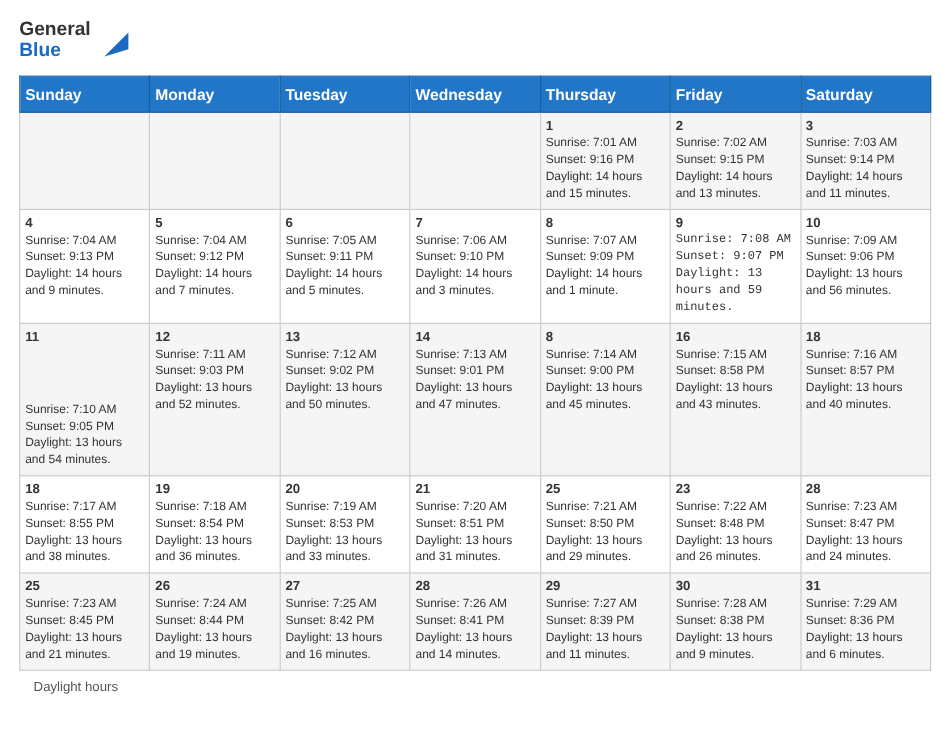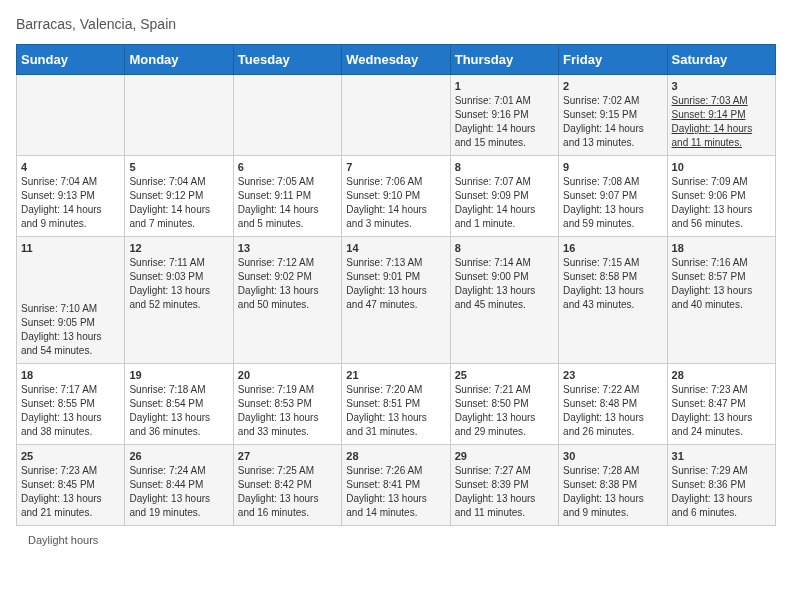--- a/index.html
+++ b/index.html
@@ -83,22 +83,35 @@
       margin-top: 8px;
       font-size: 11px;
       color: #555;
       padding-left: 12px;
     }
   </style>
 </head>
 <body>
 
 <div class="header-section">
+  <div class="logo">
+    <div>
+      <div style="display:flex;align-items:center;">
+        <div>
+          <div class="logo-general" style="font-size:16px;font-weight:bold;line-height:1.1;color:#333;">General</div>
+          <div class="logo-blue" style="font-size:16px;font-weight:bold;line-height:1.1;color:#1a6bbf;">Blue</div>
+        </div>
+        <svg width="30" height="30" viewBox="0 0 30 30" style="margin-left:3px;">
+          <polygon points="8,28 28,8 28,22" fill="#1a6bbf"></polygon>
+          <polygon points="8,28 22,14 28,8" fill="#4aa0e0"></polygon>
+        </svg>
+      </div>
+    </div>
+  </div>
   <div class="title-section">
-    <div class="subtitle">Barracas, Valencia, Spain</div>
   </div>
 </div>
 
 <table>
   <thead>
     <tr>
     <th>Sunday</th>
         <th>Monday</th>
         <th>Tuesday</th>
         <th>Wednesday</th>
@@ -120,21 +133,21 @@
 Daylight: 14 hours and 15 minutes.</div>
         </td>
         <td>
           <span class="day-number">2</span>
           <div class="day-info" style="white-space: pre-line;">Sunrise: 7:02 AM
 Sunset: 9:15 PM
 Daylight: 14 hours and 13 minutes.</div>
         </td>
         <td>
           <span class="day-number">3</span>
-          <div class="day-info" style="white-space: pre-line; text-decoration: underline;">Sunrise: 7:03 AM
+          <div class="day-info" style="white-space: pre-line;">Sunrise: 7:03 AM
 Sunset: 9:14 PM
 Daylight: 14 hours and 11 minutes.</div>
         </td>
       </tr>
       <tr>
         <td>
           <span class="day-number">4</span>
           <div class="day-info" style="white-space: pre-line;">Sunrise: 7:04 AM
 Sunset: 9:13 PM
 Daylight: 14 hours and 9 minutes.</div>
@@ -158,21 +171,21 @@
 Daylight: 14 hours and 3 minutes.</div>
         </td>
         <td>
           <span class="day-number">8</span>
           <div class="day-info" style="white-space: pre-line;">Sunrise: 7:07 AM
 Sunset: 9:09 PM
 Daylight: 14 hours and 1 minute.</div>
         </td>
         <td>
           <span class="day-number">9</span>
-          <div class="day-info" style="white-space: pre-line;">Sunrise: 7:08 AM
+          <div class="day-info" style="white-space: pre-line; font-family: Liberation Mono, monospace;">Sunrise: 7:08 AM
 Sunset: 9:07 PM
 Daylight: 13 hours and 59 minutes.</div>
         </td>
         <td>
           <span class="day-number">10</span>
           <div class="day-info" style="white-space: pre-line;">Sunrise: 7:09 AM
 Sunset: 9:06 PM
 Daylight: 13 hours and 56 minutes.</div>
         </td>
       </tr>

